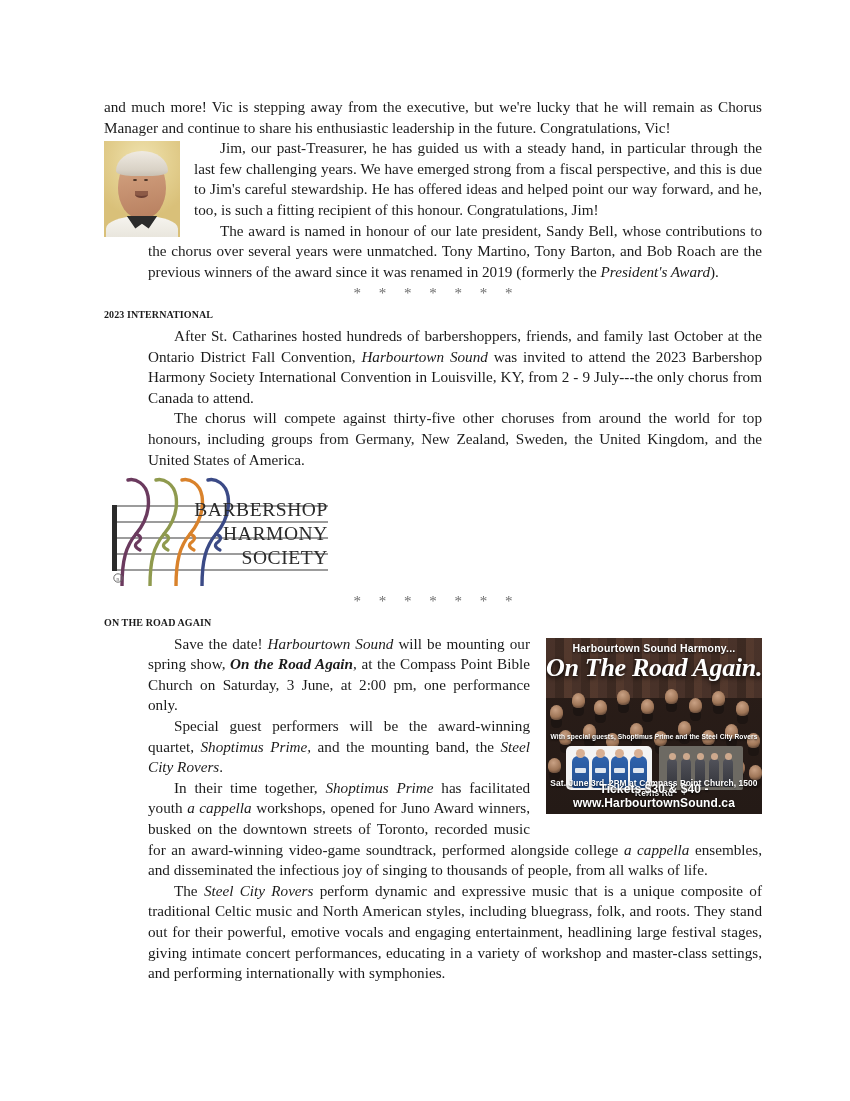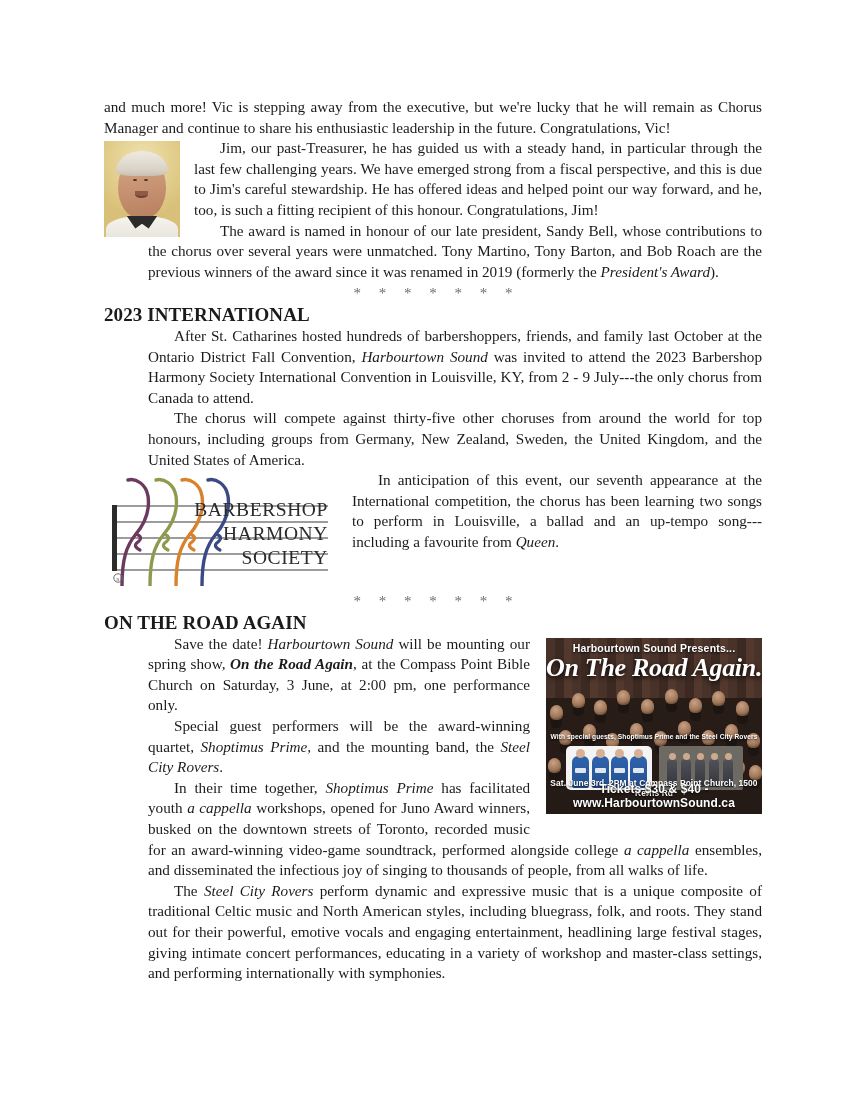--- a/index.html
+++ b/index.html
@@ -31,21 +31,21 @@
     font-size: 15.2px;
     line-height: 20.6px;
     text-align: justify;
     text-justify: inter-word;
     hyphens: none;
   }
   p.indent { text-indent: 26px; margin-left: 44px; }
 
   h2.section-head {
     margin: 0;
-    font-size: 19px;
+    font-size: 10px;
     line-height: 20.6px;
     font-weight: bold;
     letter-spacing: 0.1px;
   }
 
   .sep {
     margin: 2px 0 2px 0;
     text-align: center;
     font-size: 15px;
     line-height: 19px;
@@ -342,23 +342,20 @@
 
         <circle cx="12" cy="104" r="4.2" fill="none" stroke="#6a6a6a" stroke-width="1"></circle>
         <text x="12" y="106.6" font-family="Liberation Serif, serif" font-size="5" fill="#6a6a6a" text-anchor="middle">R</text>
 
         <text x="222" y="42" font-family="Liberation Serif, serif" font-size="19.5" fill="#2b2b2b" text-anchor="end" letter-spacing="0.6">BARBERSHOP</text>
         <text x="222" y="66" font-family="Liberation Serif, serif" font-size="19.5" fill="#2b2b2b" text-anchor="end" letter-spacing="0.6">HARMONY</text>
         <text x="222" y="90" font-family="Liberation Serif, serif" font-size="19.5" fill="#2b2b2b" text-anchor="end" letter-spacing="0.6">SOCIETY</text>
       </svg>
     </div>
 
-    <p class="body-par indent">
-      <span>In anticipation of this event, our seventh appearance at the International competition, the chorus has been learning two songs to perform in Louisville, a ballad and an up-tempo song---including a favourite from </span><i>Queen</i><span>.</span>
-    </p>
 
 
     <div class="clear"></div>
 
     <div class="sep">*  *  *  *  *  *  *</div>
 
     <h2 class="section-head">ON THE ROAD AGAIN</h2>
 
     <div class="poster">
       <div class="po-bg"></div>
@@ -382,21 +379,21 @@
         <span style="left:61%; top:43%; width:13px; height:15px;"></span>
         <span style="left:72%; top:50%; width:13px; height:15px;"></span>
         <span style="left:83%; top:45%; width:13px; height:15px;"></span>
         <span style="left:93%; top:52%; width:13px; height:15px;"></span>
         <span style="left:1%;  top:72%; width:13px; height:15px;"></span>
         <span style="left:12%; top:76%; width:13px; height:15px;"></span>
         <span style="left:86%; top:74%; width:13px; height:15px;"></span>
         <span style="left:94%; top:78%; width:13px; height:15px;"></span>
       </div>
 
-      <div class="po-title-small">Harbourtown Sound Presents...</div>
+      <div class="po-title-small">Harbourtown Sound Harmony...</div>
       <div class="po-title-main">On The Road Again...</div>
       <div class="po-guests">With special guests, Shoptimus Prime and the Steel City Rovers</div>
 
       <div class="po-inset left">
         <div class="q-member" style="left:6px;"></div>
         <div class="q-member" style="left:26px;"></div>
         <div class="q-member" style="left:45px;"></div>
         <div class="q-member" style="left:64px;"></div>
       </div>
       <div class="po-inset right">

